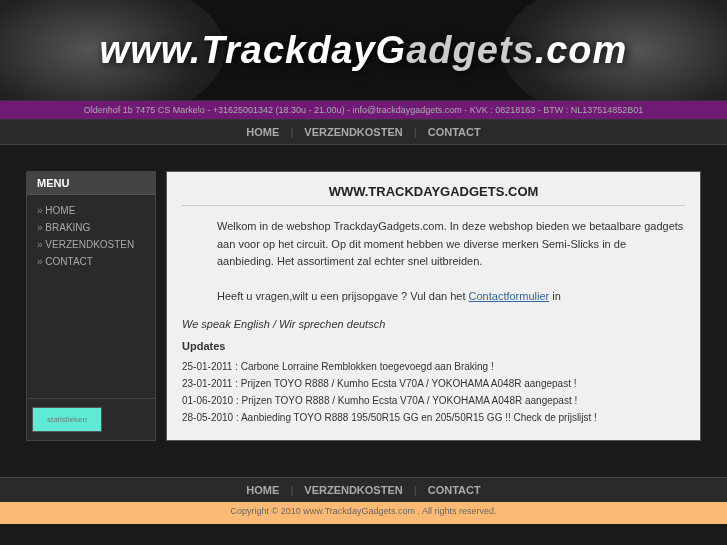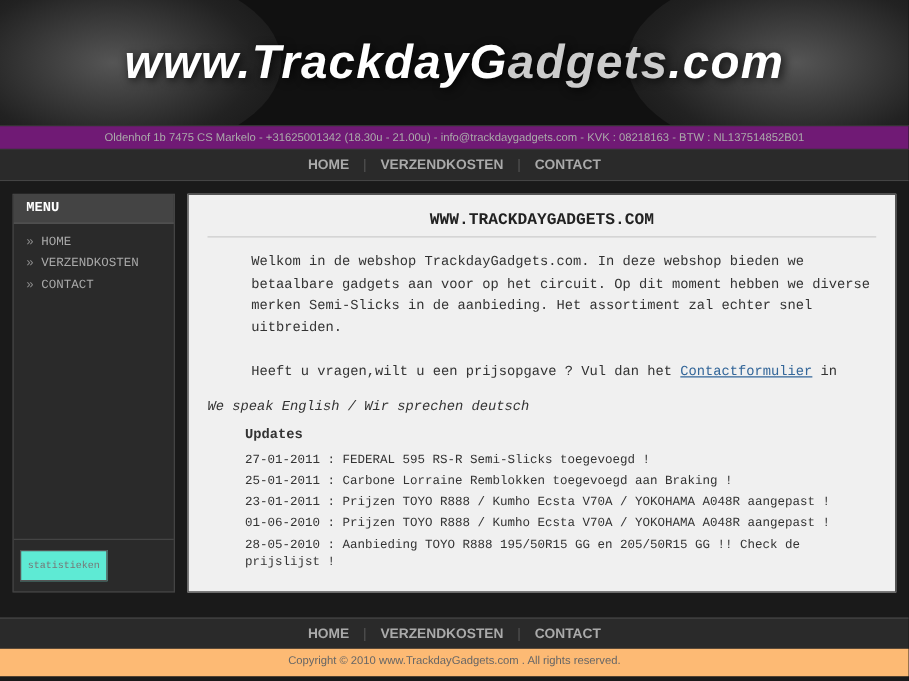--- a/index.html
+++ b/index.html
@@ -88,23 +88,22 @@
     }
     #top-nav .sep {
       color: #555;
       font-size: 11px;
     }
 
     
     #main-content {
       display: flex;
       gap: 0;
-      padding: 10px;
+      padding: 26px;
       background: #1a1a1a;
-      font-family: Liberation Mono, monospace;
     }
 
     
     #sidebar {
       width: 130px;
       min-width: 130px;
       background: #2a2a2a;
       border: 1px solid #444;
       padding: 0;
       margin-right: 10px;
@@ -181,21 +180,20 @@
       color: #336699;
     }
     #content-speak {
       font-size: 11px;
       color: #333;
       font-style: italic;
       margin-bottom: 4px;
     }
     #updates-section {
       margin-top: 10px;
-      margin-left: 30px;
     }
     #updates-title {
       font-size: 11px;
       font-weight: bold;
       color: #333;
       margin-bottom: 8px;
     }
     .update-item {
       font-size: 10px;
       color: #333;
@@ -250,20 +248,21 @@
     <span class="sep">|</span>
     <a href="#">CONTACT</a>
   </div>
 
   <div id="main-content">
 
     <div id="sidebar">
       <div id="sidebar-menu-header">MENU</div>
       <div id="sidebar-menu-items">
         <a href="#" class="sidebar-item">HOME</a>
+        <a href="#" class="sidebar-item">BRAKING</a>
         <a href="#" class="sidebar-item">VERZENDKOSTEN</a>
         <a href="#" class="sidebar-item">CONTACT</a>
       </div>
       <div id="sidebar-stats">
         <div id="stats-img-placeholder">
           <span>statistieken</span>
         </div>
       </div>
     </div>
 
@@ -273,21 +272,20 @@
         <p>Welkom in de webshop TrackdayGadgets.com. In deze webshop bieden we betaalbare gadgets aan voor op het circuit. Op dit moment hebben we diverse merken Semi-Slicks in de aanbieding. Het assortiment zal echter snel uitbreiden.</p>
         <br>
         <p>
           <span>Heeft u vragen,wilt u een prijsopgave ? Vul dan het </span><a href="#">Contactformulier</a><span> in</span>
         </p>
       </div>
       <p id="content-speak" class="content-speak">We speak English / Wir sprechen deutsch</p>
 
       <div id="updates-section">
         <div id="updates-title">Updates</div>
-        <div class="update-item">27-01-2011 : FEDERAL 595 RS-R Semi-Slicks toegevoegd !</div>
         <div class="update-item">25-01-2011 : Carbone Lorraine Remblokken toegevoegd aan Braking !</div>
         <div class="update-item">23-01-2011 : Prijzen TOYO R888 / Kumho Ecsta V70A / YOKOHAMA A048R aangepast !</div>
         <div class="update-item">01-06-2010 : Prijzen TOYO R888 / Kumho Ecsta V70A / YOKOHAMA A048R aangepast !</div>
         <div class="update-item">28-05-2010 : Aanbieding TOYO R888 195/50R15 GG en 205/50R15 GG !! Check de prijslijst !</div>
       </div>
     </div>
 
   </div>
 
   <div id="bottom-nav">

